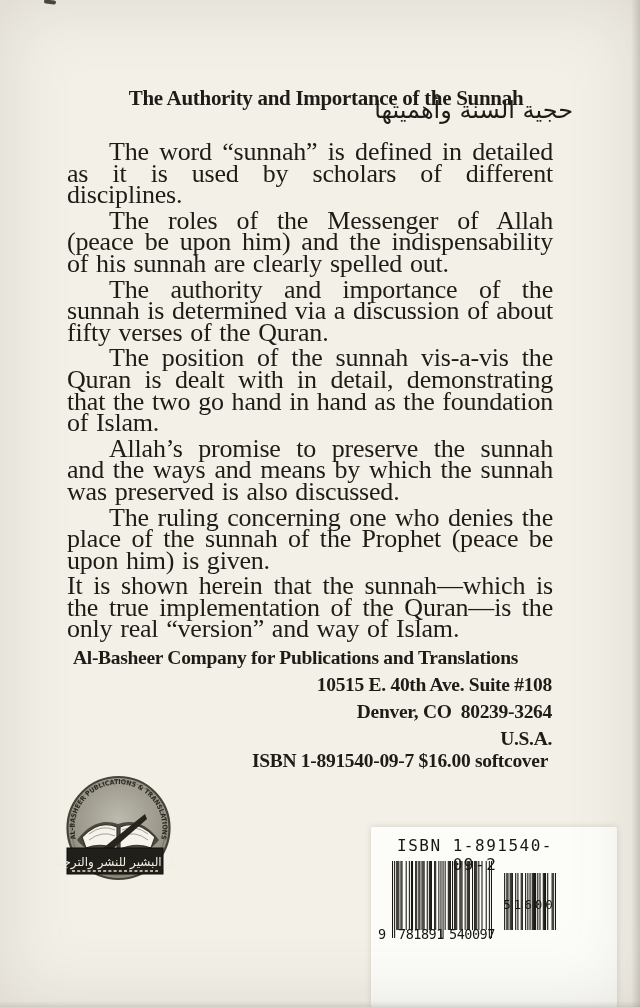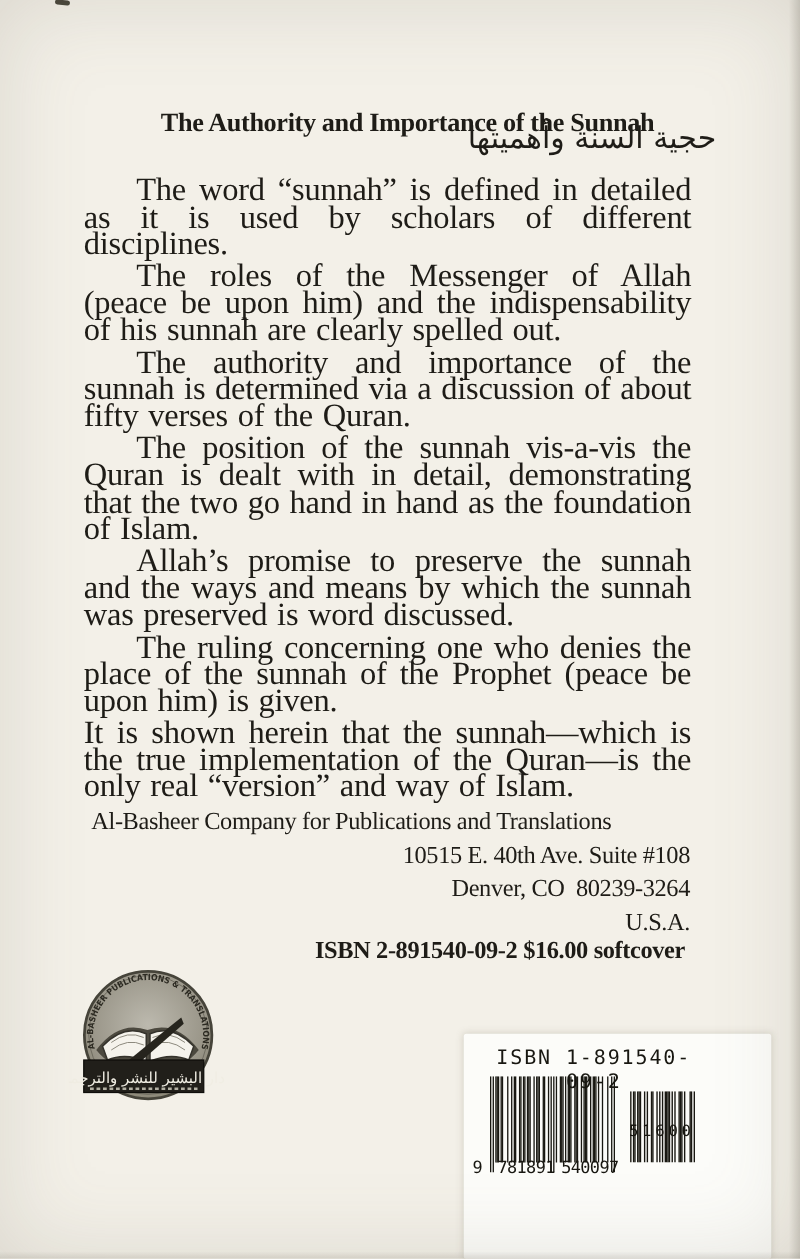--- a/index.html
+++ b/index.html
@@ -24,21 +24,21 @@
   .title-arabic{position:absolute;right:67px;top:96px;
     font-family:"DejaVu Sans",sans-serif;font-size:24px;direction:rtl;}
 
   .body-text{position:absolute;left:63px;top:137px;width:494px;}
   .body-text p{
     margin:4px;font-size:26px;line-height:21.6px;text-align:justify;
     text-indent:42px;word-spacing:1.5px;letter-spacing:-0.2px;}
   .body-text p.flush{text-indent:0;}
 
   .publisher{position:absolute;left:63px;right:88px;top:644px;
-    font-weight:normal;font-size:19.5px;letter-spacing:-0.3px;line-height:27px;}
+    font-weight:bold;font-size:19.5px;letter-spacing:-0.3px;line-height:27px;}
   .publisher .name{padding-left:10px;}
   .publisher .addr{text-align:right;}
   .isbn-line{position:absolute;right:92px;top:750px;
     font-weight:bold;font-size:19.5px;letter-spacing:-0.3px;}
 
   .logo{position:absolute;left:55px;top:772px;width:130px;height:122px;}
 
   .barcode-box{position:absolute;left:371px;top:827px;width:246px;height:180px;
     background:var(--box,#fcfcf9);border-radius:2px;
     box-shadow:0 0 6px rgba(120,114,96,0.25);}
@@ -62,32 +62,32 @@
   <div class="artifact"></div>
 
   <h1 class="title">The Authority and Importance of the Sunnah</h1>
   <div class="title-arabic">حجية السنة وأهميتها</div>
 
   <div class="body-text">
     <p>The word “sunnah” is defined in detailed as it is used by scholars of different disciplines.</p>
     <p>The roles of the Messenger of Allah (peace be upon him) and the indispensability of his sunnah are clearly spelled out.</p>
     <p>The authority and importance of the sunnah is determined via a discussion of about fifty verses of the Quran.</p>
     <p>The position of the sunnah vis-a-vis the Quran is dealt with in detail, demonstrating that the two go hand in hand as the foundation of Islam.</p>
-    <p>Allah’s promise to preserve the sunnah and the ways and means by which the sunnah was preserved is word discussed.</p>
+    <p>Allah’s promise to preserve the sunnah and the ways and means by which the sunnah was preserved is also discussed.</p>
     <p>The ruling concerning one who denies the place of the sunnah of the Prophet (peace be upon him) is given.</p>
     <p class="flush">It is shown herein that the sunnah—which is the true implementation of the Quran—is the only real “version” and way of Islam.</p>
   </div>
 
   <div class="publisher">
     <div class="name">Al-Basheer Company for Publications and Translations</div>
     <div class="addr">10515 E. 40th Ave. Suite #108</div>
     <div class="addr">Denver, CO&nbsp; 80239-3264</div>
     <div class="addr">U.S.A.</div>
   </div>
-  <div class="isbn-line">ISBN 2-891540-09-2 $16.00 softcover</div>
+  <div class="isbn-line">ISBN 1-891540-09-7 $16.00 softcover</div>
 
   <svg class="logo" viewBox="0 0 130 122" aria-hidden="true">
     <defs>
       <radialGradient id="lg" cx="50%" cy="42%" r="65%">
         <stop offset="0%" stop-color="#bcb9ae"></stop>
         <stop offset="70%" stop-color="#999588"></stop>
         <stop offset="100%" stop-color="#85816f"></stop>
       </radialGradient>
     </defs>
     <circle cx="63.5" cy="56" r="51" fill="url(#lg)" stroke="#46443a" stroke-width="2.2"></circle>

